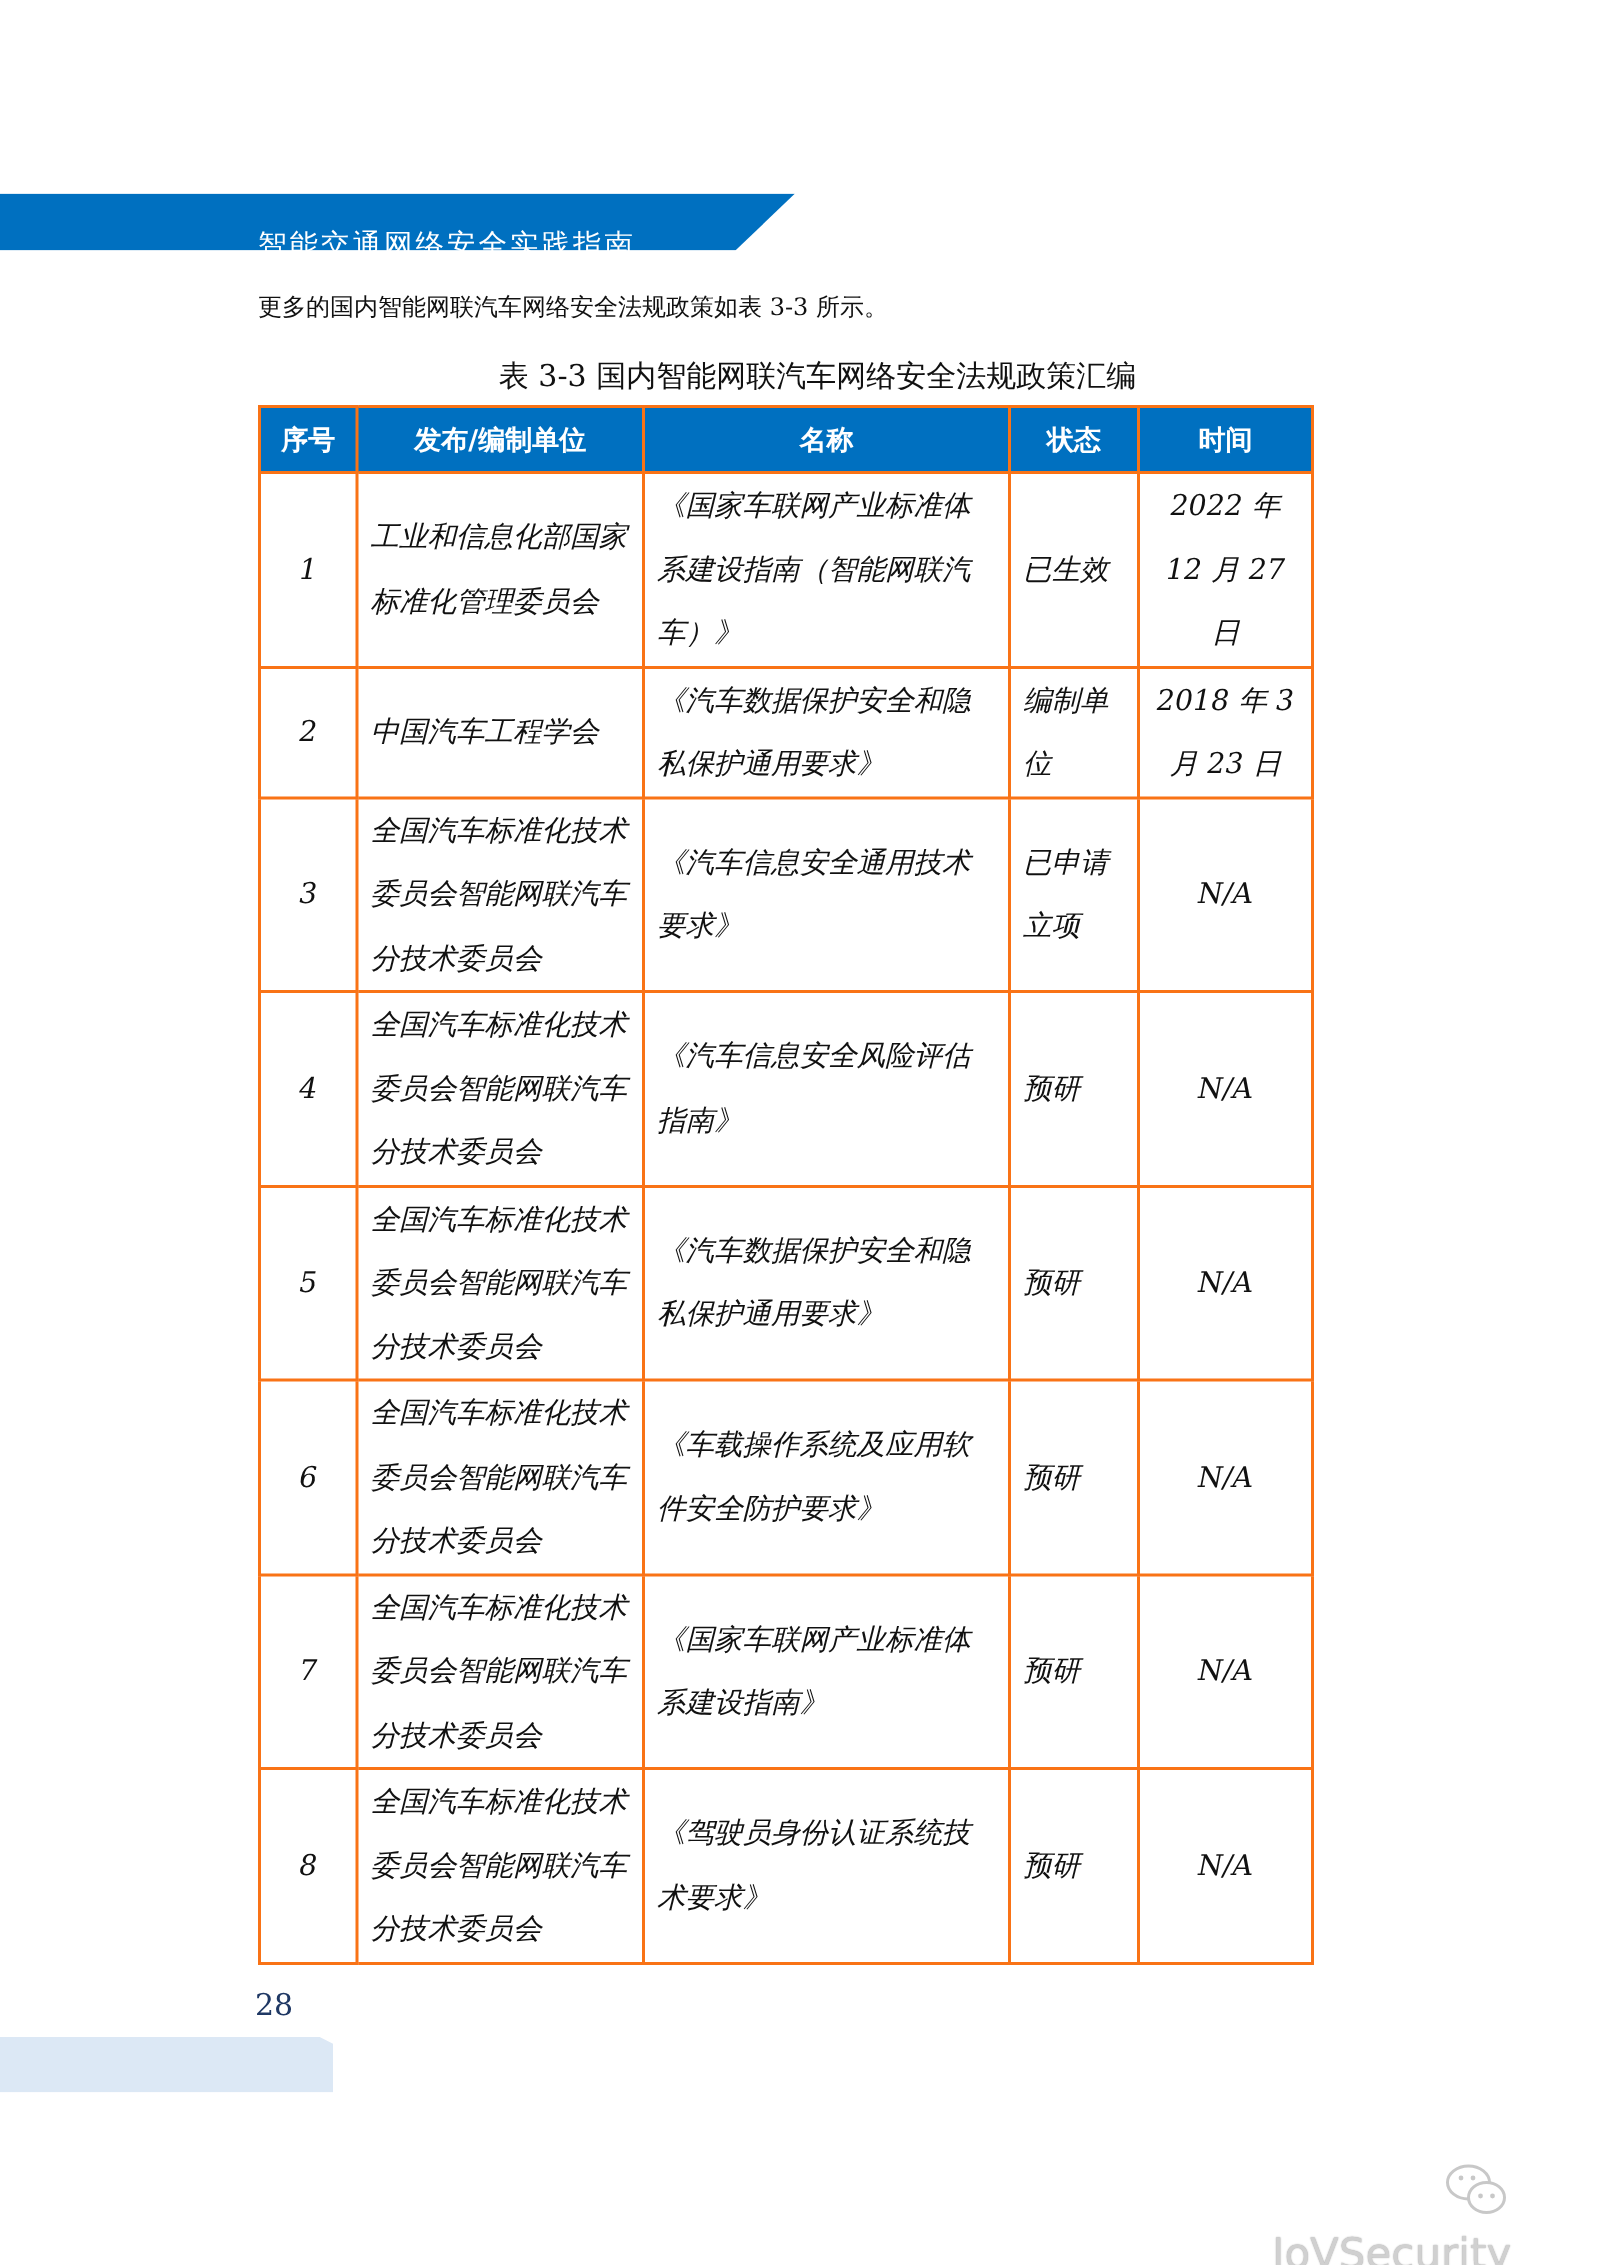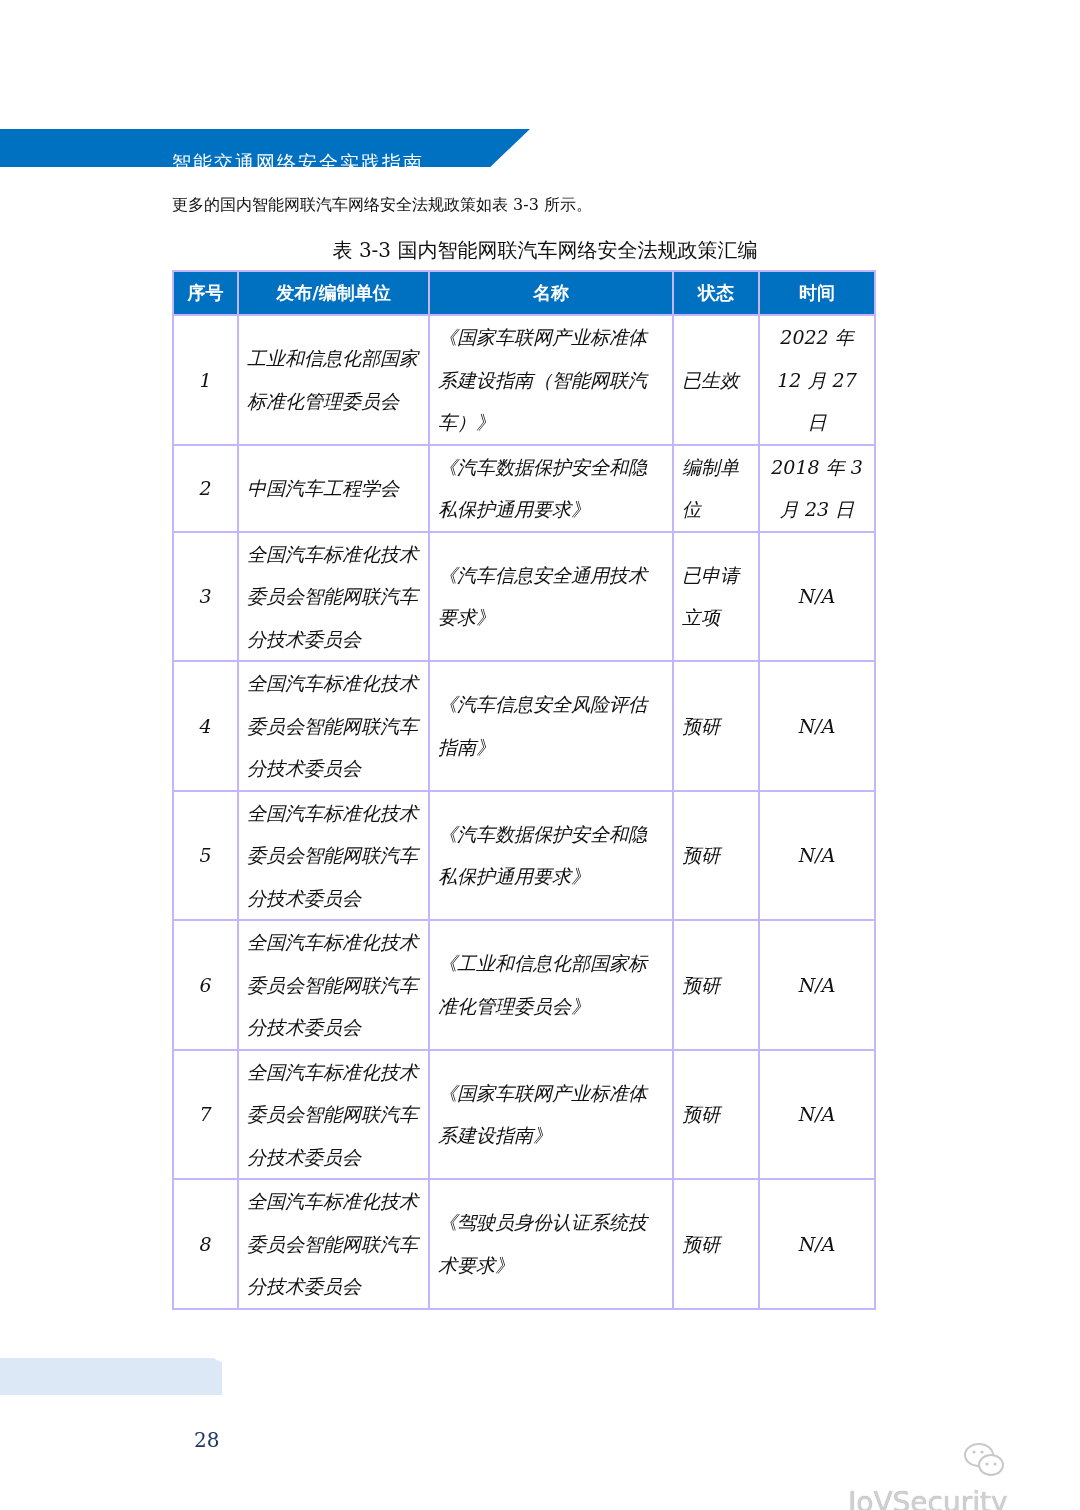--- a/index.html
+++ b/index.html
@@ -5,28 +5,28 @@
   html, body { margin:0; padding:0; }
   body { width:1080px; height:1510px; background:#ffffff; position:relative; overflow:hidden;
          font-family: "DejaVu Serif", "Liberation Serif", serif; color:#111; }
   .banner { position:absolute; left:0; top:129px; width:530px; height:38px; background:#0070c0;
             clip-path: polygon(0 0, 100% 0, 92.5% 100%, 0 100%); }
   .banner-title { position:absolute; left:172px; top:150px; color:#ffffff; font-size:19px; letter-spacing:2px;
                   font-family: "DejaVu Serif", serif; }
   .intro { position:absolute; left:172px; top:195px; font-size:16px; }
   .caption { position:absolute; left:0; width:1080px; top:237px; text-align:center; font-size:20px; padding-left:5px; }
   table { position:absolute; left:172px; top:270px; border-collapse:collapse; width:702px; table-layout:fixed; }
-  th, td { border:2px solid #c4b5fd; }
+  th, td { border:2px solid #f97316; }
   th { background:#0070c0; color:#fff; font-family:"DejaVu Sans", sans-serif; font-weight:bold; font-size:18px; height:42px; padding:0; }
   td { font-size:19px; line-height:42.5px; vertical-align:middle; padding:0 8px;font-style:italic; }
   td.c { text-align:center; }
   td.idx { text-align:center; }
   .page-tab { position:absolute; left:0; top:1358px; width:222px; height:37px; background:#dce8f5;
               clip-path: polygon(0 0, 96% 0, 100% 12%, 100% 100%, 0 100%); }
-  .page-num { position:absolute; left:170px; top:1428px; font-size:20px; color:#1f3864;margin-left:24px; }
+  .page-num { position:absolute; left:170px; top:1324px; font-size:20px; color:#1f3864; }
   .wm { position:absolute; left:848px; top:1440px; display:flex; align-items:flex-end; gap:6px; color:#c8c8c8;flex-direction:column; }
   .wm-text { font-family:"DejaVu Sans", sans-serif; font-size:28px; color:#d0d0d0; text-shadow:0 0 1px #999; }
 </style>
 </head>
 <body>
 
 <div class="banner"></div>
 <div class="banner-title">智能交通网络安全实践指南</div>
 
 <div class="intro">更多的国内智能网联汽车网络安全法规政策如表 3-3 所示。</div>
@@ -81,21 +81,21 @@
       <tr style="height: 128px;">
         <td class="idx">5</td>
         <td>全国汽车标准化技术委员会智能网联汽车分技术委员会</td>
         <td>《汽车数据保护安全和隐私保护通用要求》</td>
         <td>预研</td>
         <td class="c">N/A</td>
       </tr>
       <tr style="height: 128px;">
         <td class="idx">6</td>
         <td>全国汽车标准化技术委员会智能网联汽车分技术委员会</td>
-        <td>《工业和信息化部国家标准化管理委员会》</td>
+        <td>《车载操作系统及应用软件安全防护要求》</td>
         <td>预研</td>
         <td class="c">N/A</td>
       </tr>
       <tr style="height: 128px;">
         <td class="idx">7</td>
         <td>全国汽车标准化技术委员会智能网联汽车分技术委员会</td>
         <td>《国家车联网产业标准体系建设指南》</td>
         <td>预研</td>
         <td class="c">N/A</td>
       </tr>

